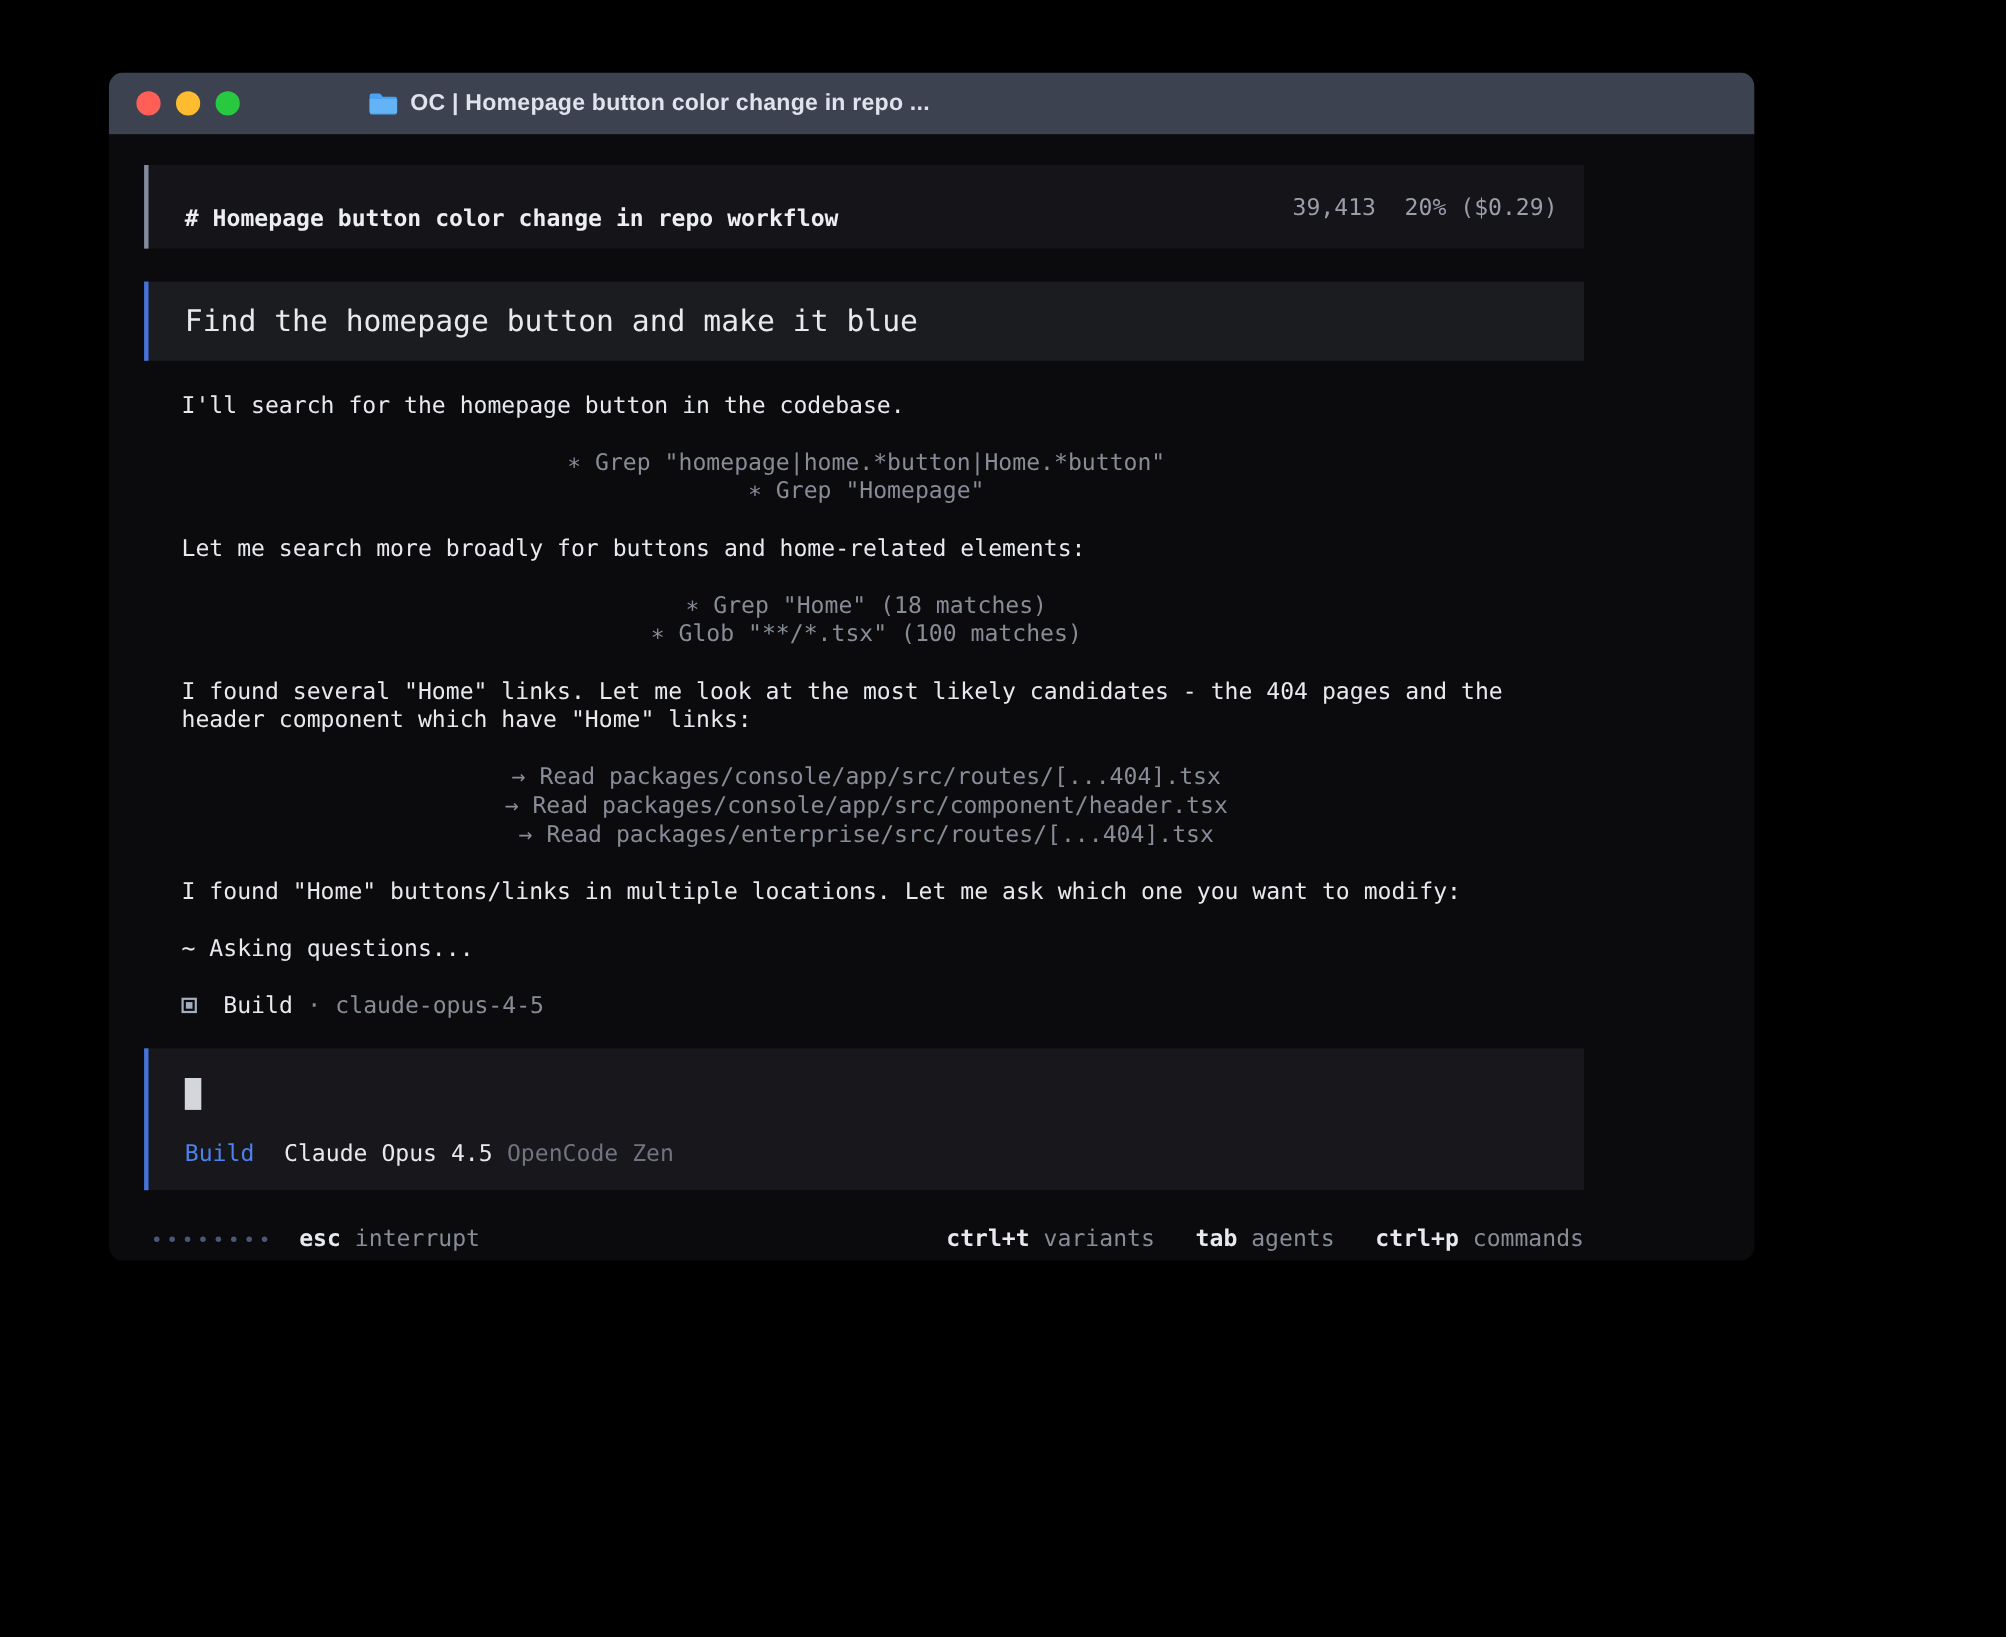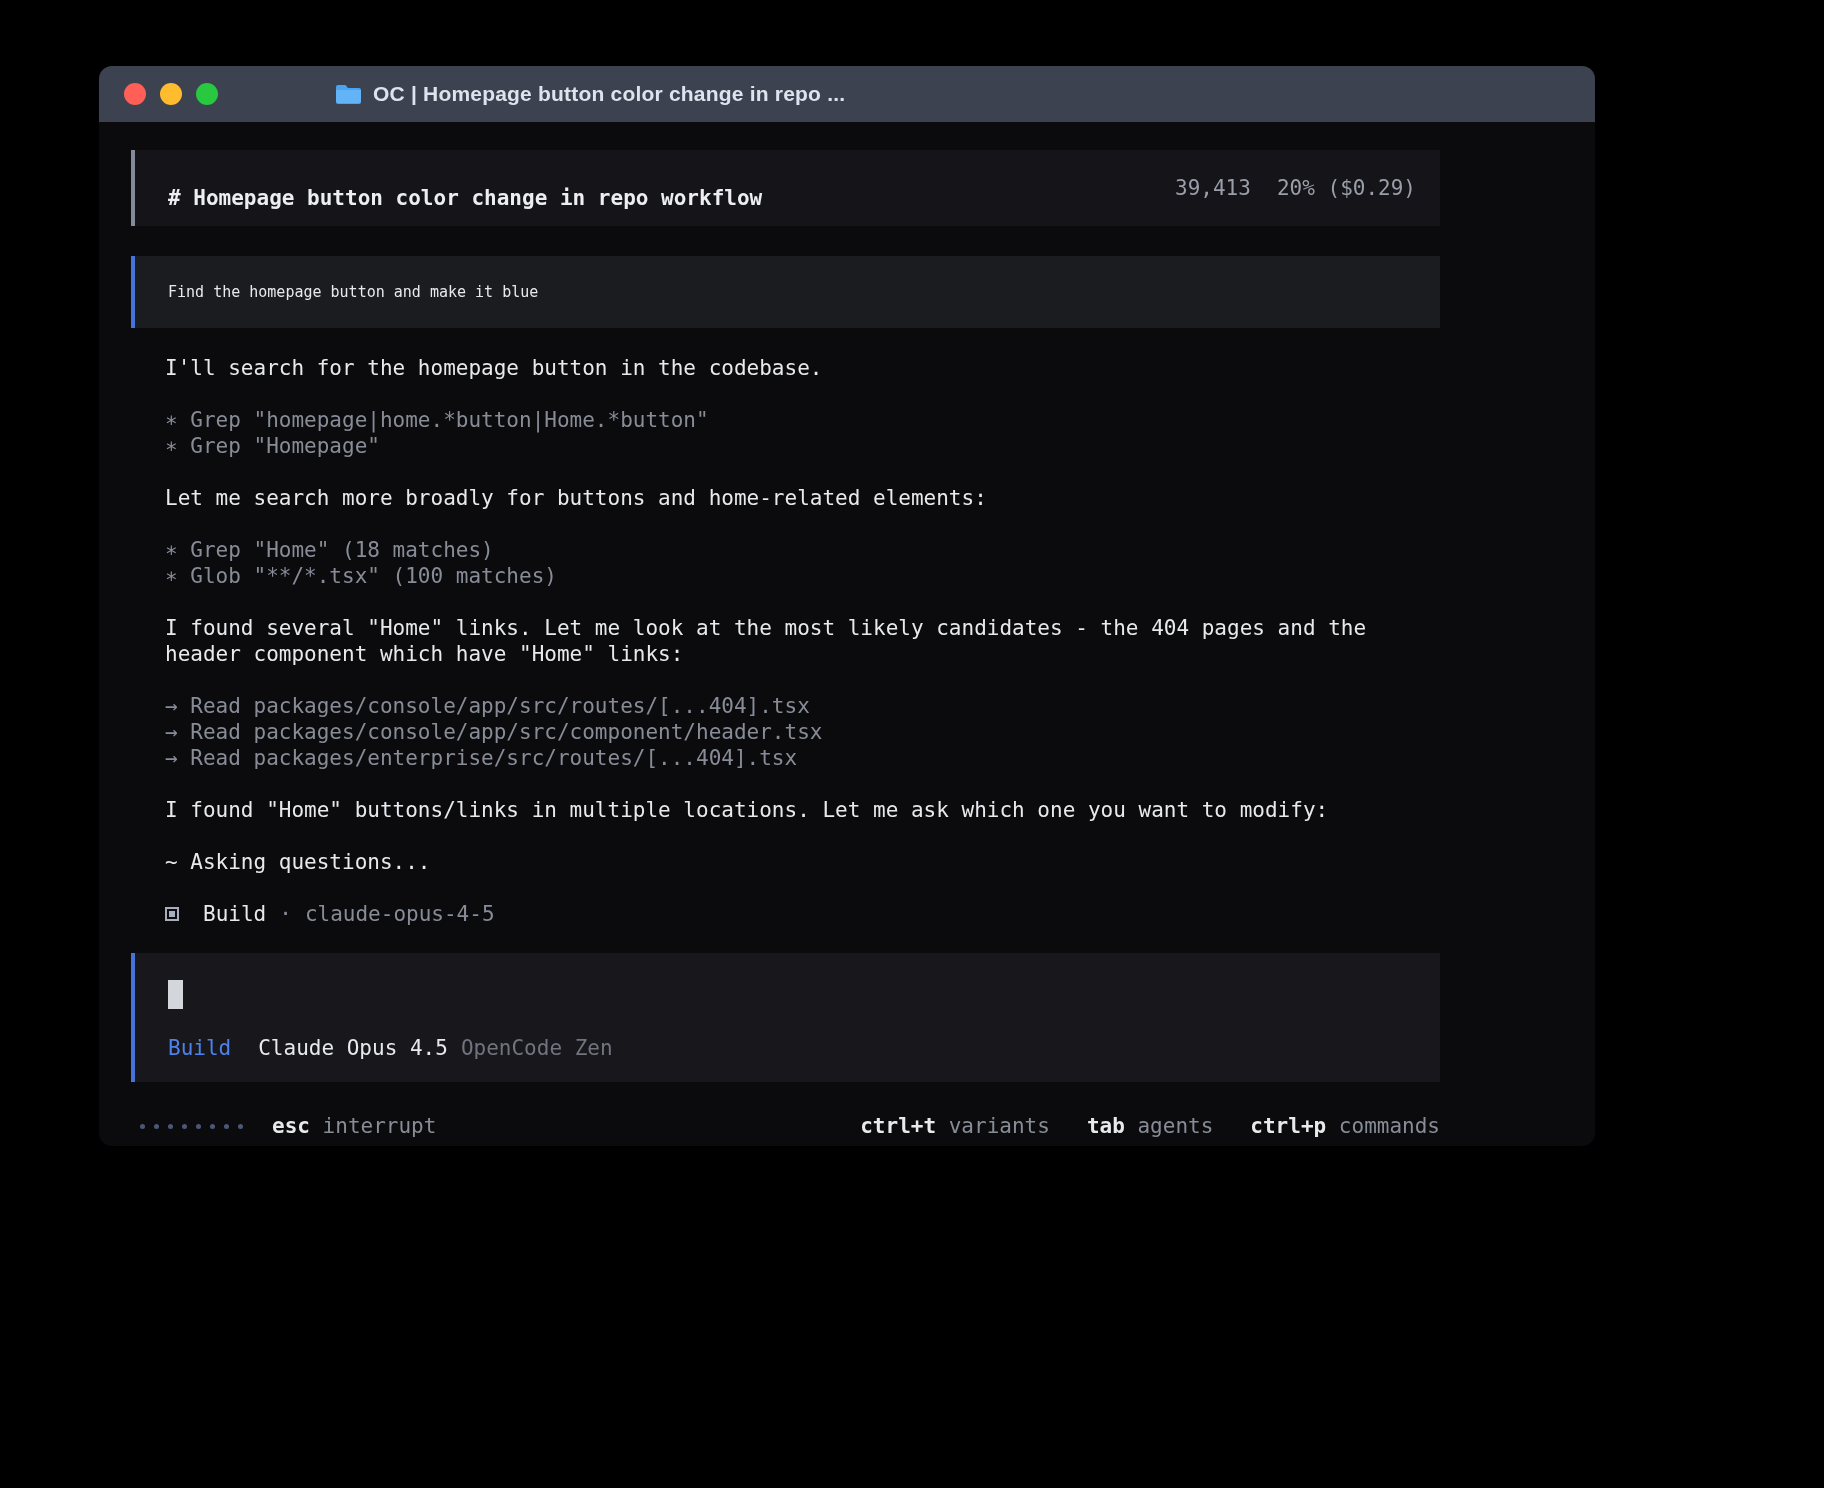--- a/index.html
+++ b/index.html
@@ -38,29 +38,29 @@
   .session-header {
     height:76px; background:#151519; border-color:#848b9c;
     justify-content:space-between; padding:0 24px 0 33px;
     font-size:21px;
   }
   .session-title { color:#eceef2; font-weight:700;margin-top:20px; }
   .session-stats { color:#9a9eaa; display:flex; gap:26px;align-items:center; }
 
   .user-block {
     margin-top:30px; height:72px; background:#1b1c20; border-color:#4573d9;
-    padding:0 12px 0 33px; font-size:15px; color:#e7e9ed;
+    padding:0 12px 0 33px; font-size:27px; color:#e7e9ed;
   }
 
   .transcript {
     margin:27px 0 0 34px; width:1245px; font-size:21px; line-height:26px;
   }
   .para { margin-bottom:26px; }
   .text { color:#e7e9ed; }
-  .dim { color:#878c97; }
+  .dim { color:#878c97;text-align:center; }
 
   .agent-line { display:flex; align-items:center; }
   .agent-icon {
     position:relative; width:14px; height:14px; border:2px solid #a6adbd;
     display:inline-block; margin-right:24px;
   }
   .agent-icon::after { content:""; position:absolute; inset:2px; background:#a6adbd; }
   .agent-name { color:#e7e9ed; margin-right:13px; }
   .agent-line .sep { margin-right:13px; }
 

